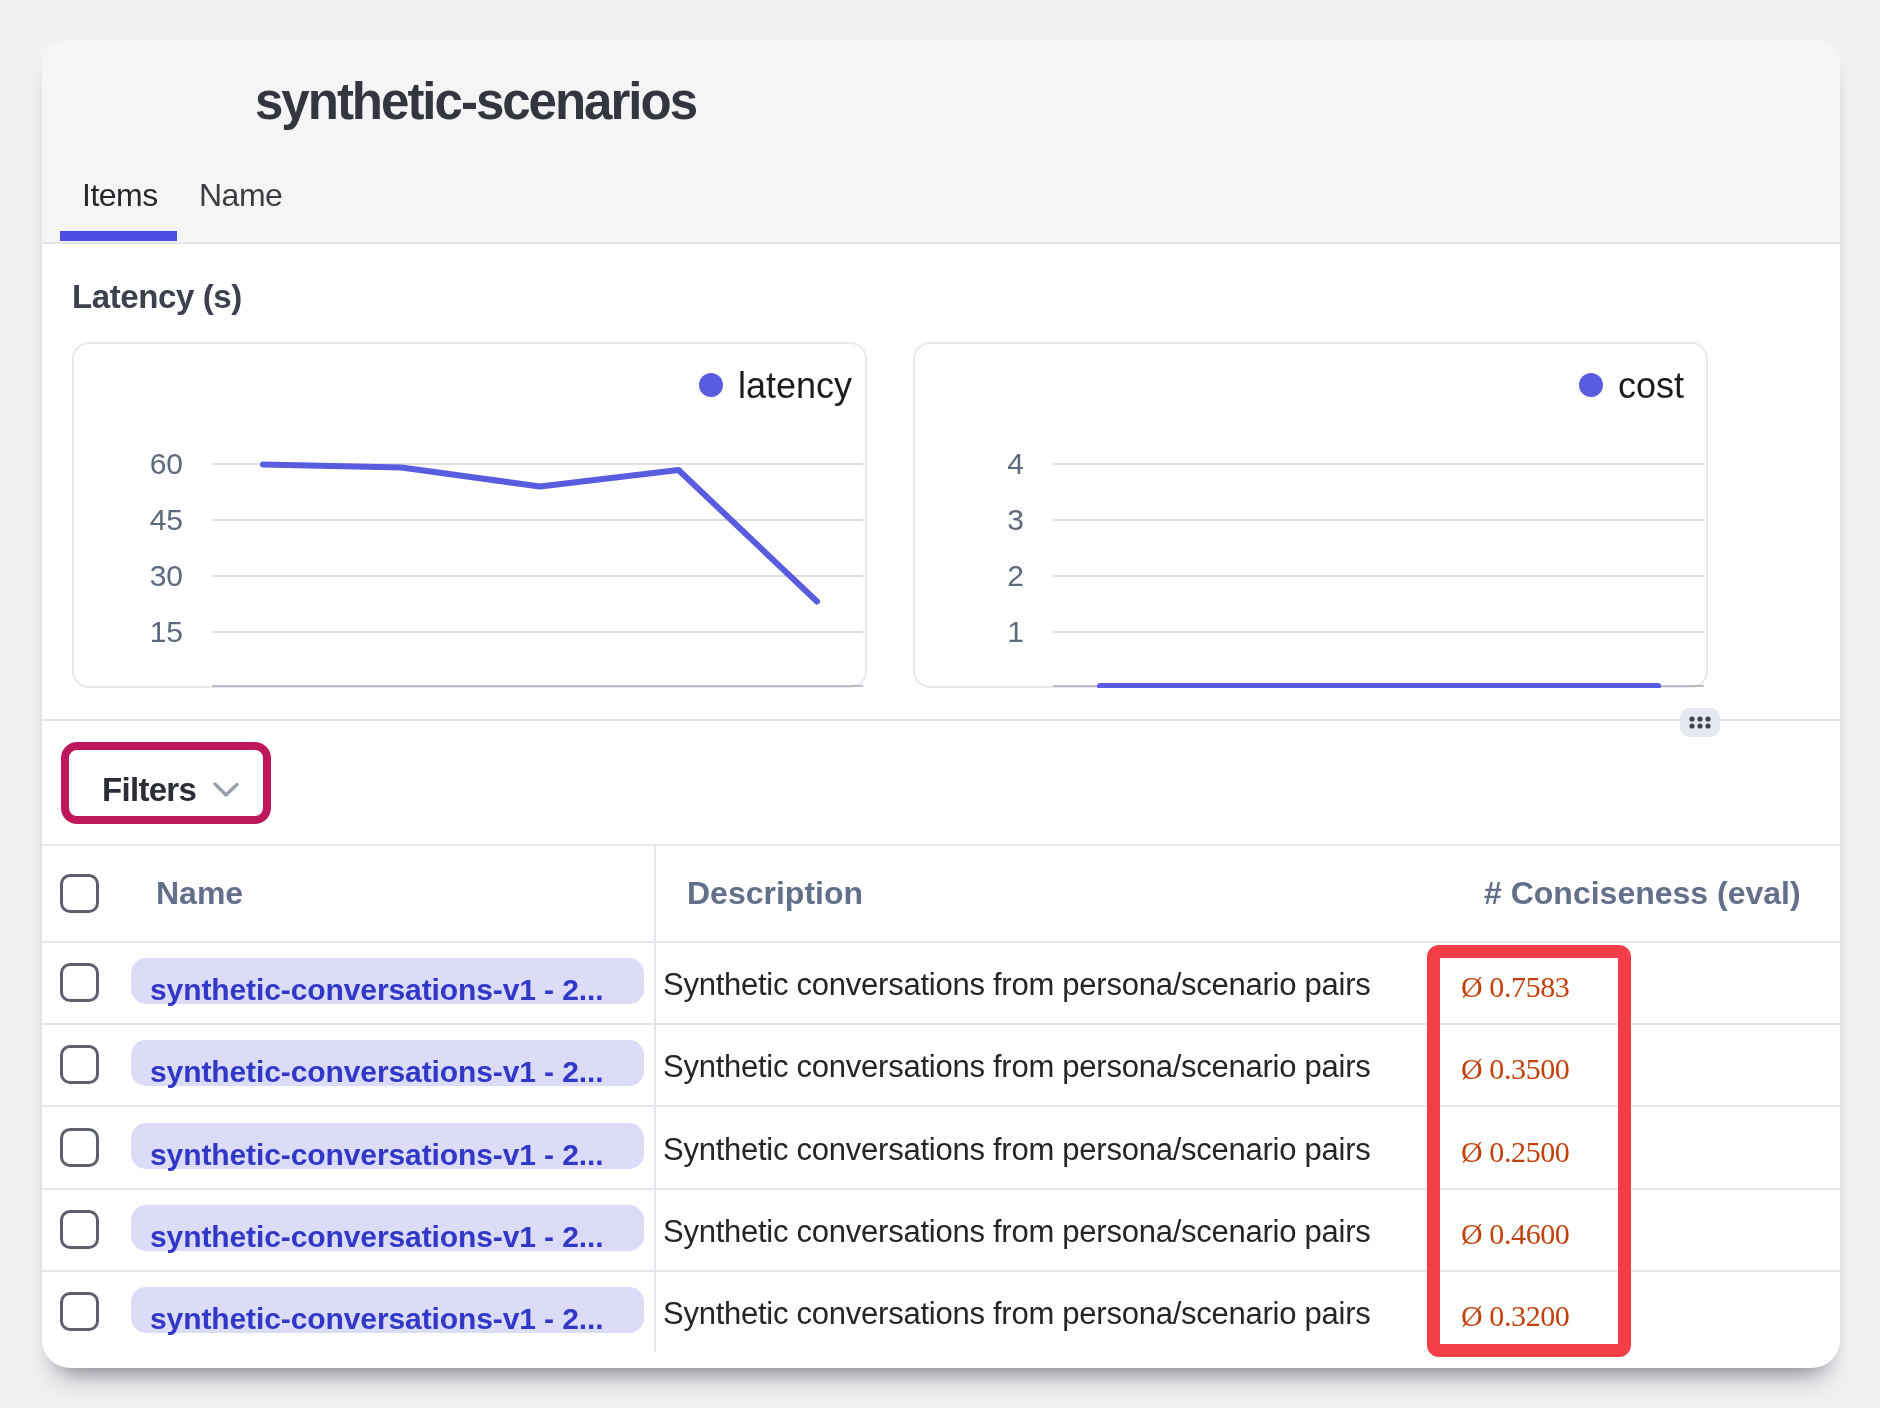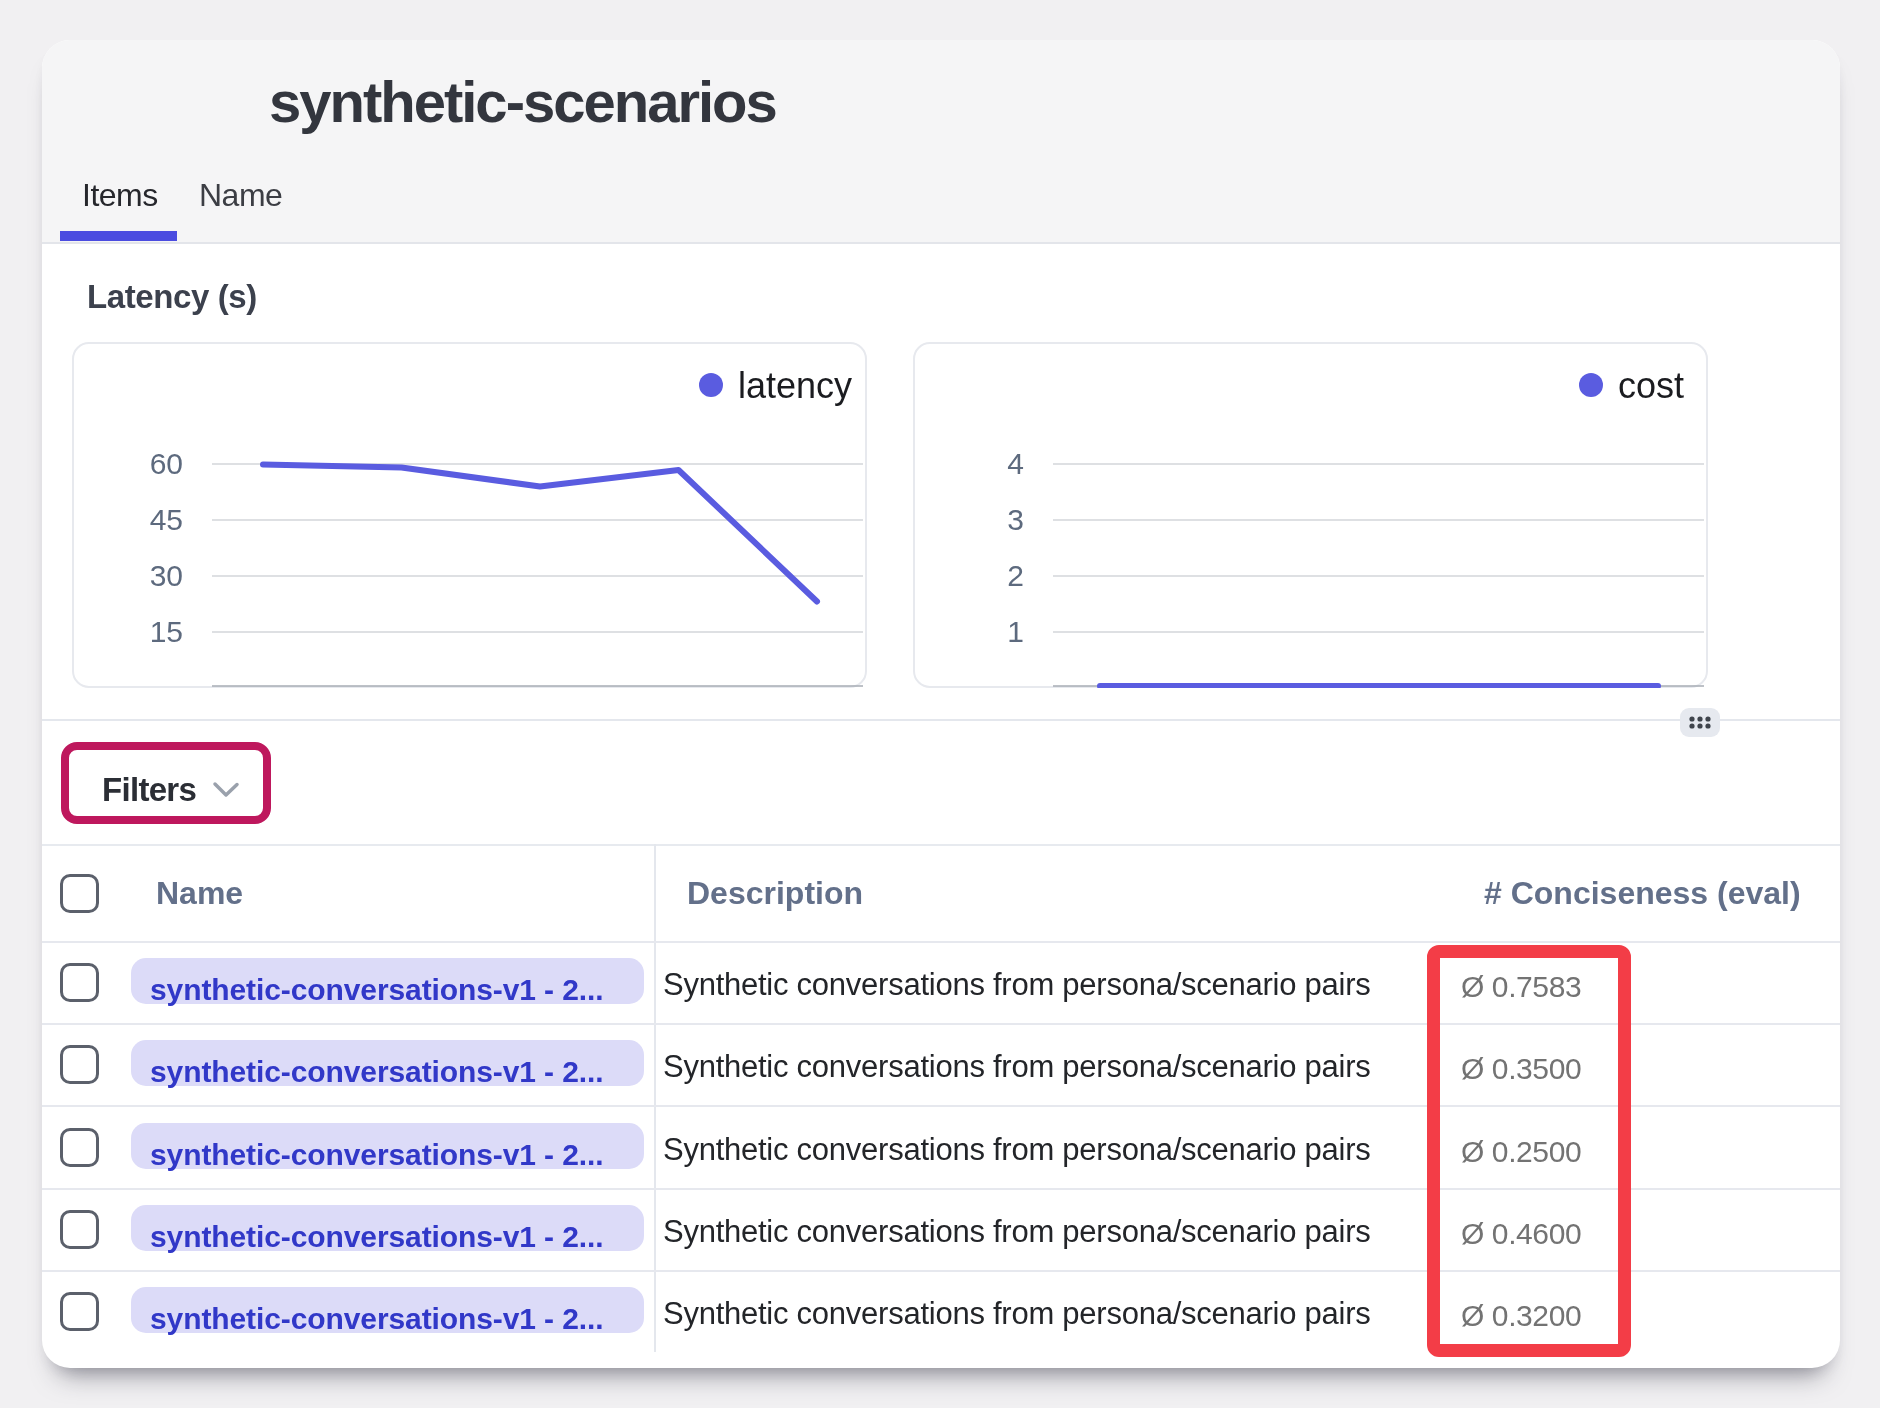--- a/index.html
+++ b/index.html
@@ -11,21 +11,21 @@
           }
   .cardtop { position:absolute; left:0; top:0; width:100%; height:204px; background:#f5f5f6;
              border-bottom:2px solid #e3e5ea; border-radius:28px 28px 0 0; }
   .abs { position:absolute; }
 
   .badge { position:absolute; left:31px; top:27px; width:183px; height:60px; background:#fff;
            border:2px solid #e2e4ea; border-radius:14px; }
   .badge svg { position:absolute; left:13px; top:10px; }
   .badge span { position:absolute; left:62px; top:4px; line-height:57px; font-size:32px; font-weight:bold; color:#101114; letter-spacing:-1.7px; }
 
-  .title { position:absolute; left:227px; top:38px; line-height:47px; font-size:58px; font-weight:bold;
+  .title { position:absolute; left:213px; top:38px; line-height:47px; font-size:51px; font-weight:bold;
            color:#33363e; letter-spacing:-2px; }
 
   .tab { position:absolute; top:138px; line-height:34px; font-size:32px; letter-spacing:-0.5px; }
   .tab.runs { left:40px; color:#26272c; }
   .tab.items { left:157px; color:#3c3e44; }
   .tabline { position:absolute; left:18px; top:191px; width:117px; height:10px; background:#4b4ce0; }
 
   .ctitle { position:absolute; top:240px; font-size:33px; font-weight:bold; color:#3c414d; letter-spacing:-0.4px; line-height:34px; }
   .chart { position:absolute; top:302px; width:795px; height:346px; }
 
@@ -39,37 +39,37 @@
   .t-topline { position:absolute; left:0; top:804px; width:100%; height:2px; background:#e7eaef; }
   .t-vline { position:absolute; left:612px; top:804px; width:2px; height:508px; background:#e4e7ed; }
   .rowline { position:absolute; left:0; width:100%; height:2px; background:#e6e8ee; }
 
   .cb { position:absolute; left:18px; width:39px; height:39px; border:3.5px solid #5b606b; border-radius:10px; background:#fff; }
   .hdr { position:absolute; font-size:32px; font-weight:bold; color:#63708a; line-height:34px;margin-left:24px; }
 
   .pill { position:absolute; left:89px; width:513px; height:46px; background:#dcdbf8; border-radius:15px; }
   .pill span { position:absolute; left:19px; top:9px; line-height:45px; font-size:30px; font-weight:bold; color:#3138c8; letter-spacing:-0.1px; }
   .desc { position:absolute; left:621px; padding-top:1px; font-size:31px; color:#232529; letter-spacing:-0.25px; line-height:34px; }
-  .val  { position:absolute; left:1419px; padding-top:3px; font-size:30px; color:#737373; letter-spacing:-0.4px; line-height:34px; }
+  .val  { position:absolute; left:1419px; padding-top:3px; font-size:30px; color:#c2410c; letter-spacing:-0.4px; line-height:34px;font-family:Liberation Serif, serif; }
 
   .redbox { position:absolute; left:1385px; top:905px; width:204px; height:412px;
             border:13px solid #f33d47; border-radius:12px; z-index:5; }
 </style>
 </head>
 <body>
 <div class="card">
   <div class="cardtop"></div>
 
   <div class="title">synthetic-scenarios</div>
 
   <div class="tab runs">Items</div>
   <div class="tab items">Name</div>
   <div class="tabline"></div>
 
-  <div class="ctitle" style="left:30px;margin-left:15px;">Latency (s)</div>
+  <div class="ctitle" style="left:30px;">Latency (s)</div>
 
   <div class="chart" style="left:30px;">
     <svg width="795" height="346" viewBox="0 0 795 346">
       <rect x="1" y="1" width="793" height="344" rx="16" fill="#ffffff" stroke="#e7e9ee" stroke-width="2"></rect>
       <g stroke="#d3d6da" stroke-width="1.5">
         <line x1="140" y1="122" x2="791" y2="122"></line>
         <line x1="140" y1="178" x2="791" y2="178"></line>
         <line x1="140" y1="234" x2="791" y2="234"></line>
         <line x1="140" y1="290" x2="791" y2="290"></line>
       </g>

